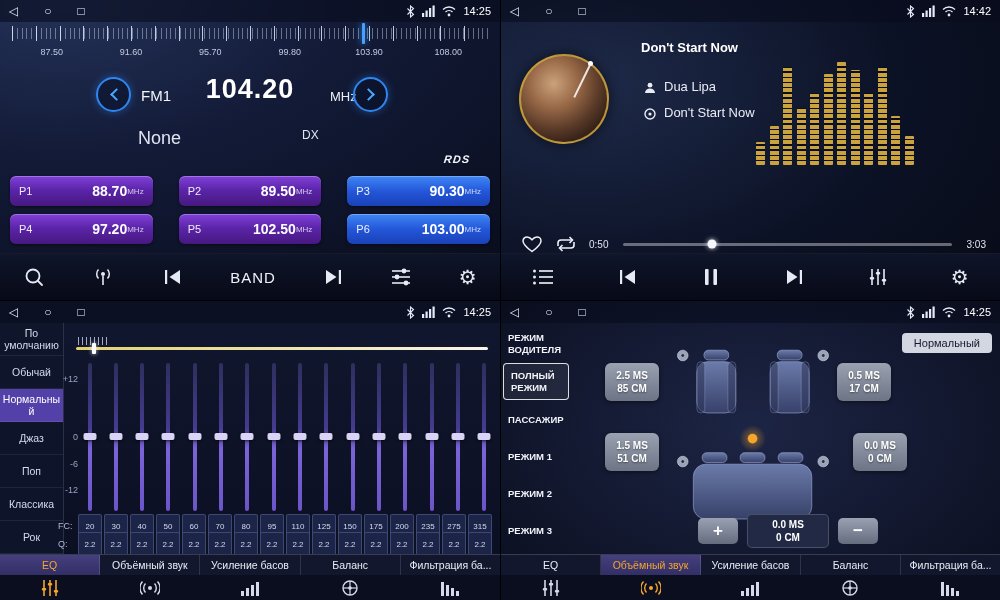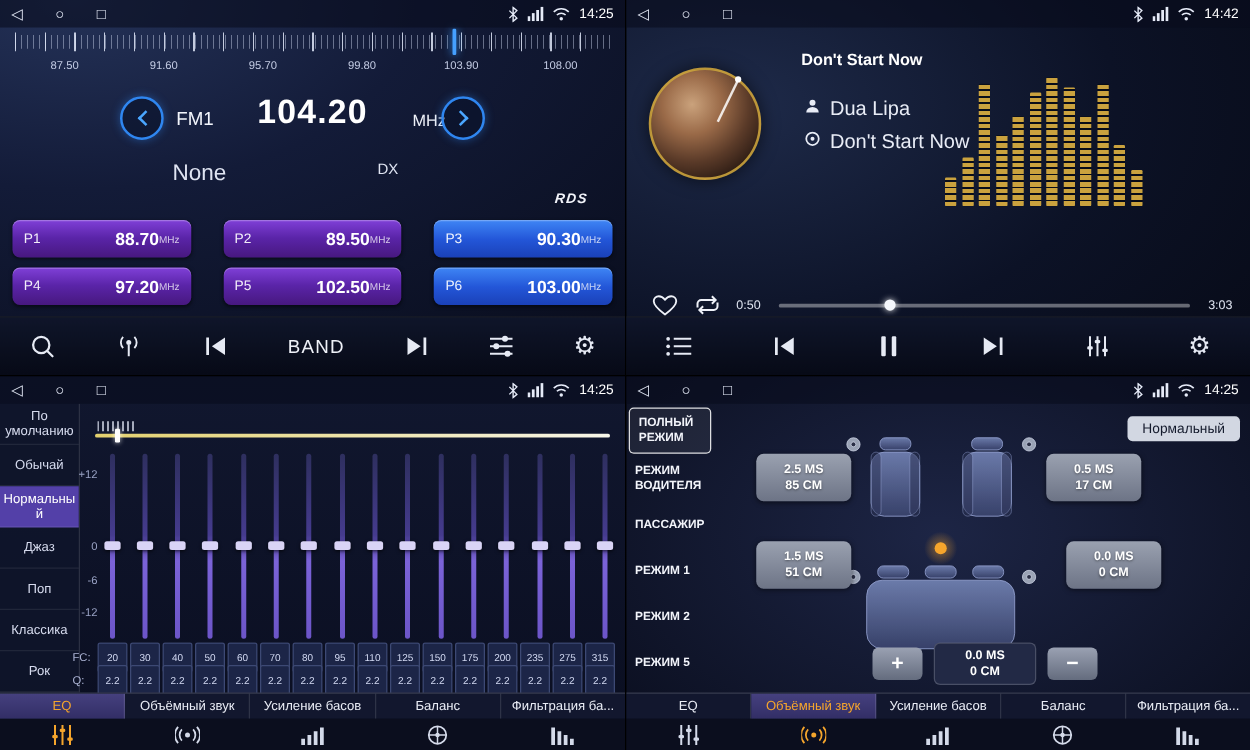--- a/index.html
+++ b/index.html
@@ -48,21 +48,21 @@
   .preset .punit{font-size:8px;color:rgba(255,255,255,.75)}
   .toolbar{position:absolute;left:0;right:0;bottom:0;height:47px;background:linear-gradient(180deg,rgba(15,21,42,.96),rgba(7,10,22,.98));border-top:1px solid rgba(255,255,255,.07);display:flex;align-items:center;justify-content:space-around;color:#e6eaf4}
   .tb-band{font-size:15px;letter-spacing:1px;color:#eef1f8}
   .gear{font-size:20px;color:#e6eaf4;line-height:1}
 
   
   .album{position:absolute;left:18px;top:54px;width:90px;height:90px;border-radius:50%;border:2px solid rgba(201,162,60,.9);background:radial-gradient(circle at 38% 32%,#caa27c 0%,#9a6a48 30%,#5a3a28 58%,#241610 85%);box-shadow:0 0 14px rgba(0,0,0,.6)}
   .album::after{content:"";position:absolute;width:5px;height:5px;border-radius:50%;background:#fff;top:5px;right:14px}
   .album::before{content:"";position:absolute;top:9px;right:16px;width:2px;height:36px;background:rgba(255,255,255,.85);transform:rotate(26deg);transform-origin:top center}
   .p-title{position:absolute;left:140px;top:40px;font-size:13px;font-weight:bold;color:#fff}
-  .p-artist,.p-album{position:absolute;left:143px;display:flex;align-items:flex-start;gap:8px;font-size:16px;color:#e8ecf6}
+  .p-artist,.p-album{position:absolute;left:143px;display:flex;align-items:flex-end;gap:8px;font-size:13px;color:#e8ecf6}
   .p-artist{top:79px}.p-album{top:105px}
   .spectrum{position:absolute;left:255px;top:62px;width:164px;height:103px;display:flex;align-items:flex-end;gap:4.5px}
   .sp-bar{width:9px;border-radius:1px;background:repeating-linear-gradient(to top,#caa23e 0 3.8px,rgba(5,8,16,.68) 3.8px 5.2px)}
   .p-controls{position:absolute;left:20px;right:14px;top:230px;height:28px;display:flex;align-items:center;gap:11px;color:#eef1f8}
   .time-sm{font-size:10px;color:#dfe4f0}
   .p-track{flex:1;position:relative;height:3px;background:rgba(255,255,255,.38);border-radius:2px;margin:0 4px}
   .p-knob{position:absolute;top:50%;width:9px;height:9px;border-radius:50%;background:#f5f7fc;transform:translate(-50%,-50%);box-shadow:0 0 5px rgba(255,255,255,.9)}
 
   
   .eq-side{position:absolute;left:0;top:22px;bottom:46px;width:64px;background:rgba(15,21,42,.8);border-right:1px solid rgba(255,255,255,.12);display:flex;flex-direction:column}
@@ -87,21 +87,21 @@
   .iconrow{position:absolute;left:0;right:0;bottom:0;height:25px;display:flex;background:#0b0e1e}
   .iconrow .ic{flex:1;display:flex;align-items:center;justify-content:center;color:#d4daea}
   .iconrow .ic.active{color:#f5a52c}
 
   
   .sur-menu{position:absolute;left:0;top:24px;width:70px;display:flex;flex-direction:column}
   .sur-itm{min-height:37px;display:flex;align-items:center;padding:2px 3px 2px 7px;font-size:9.5px;font-weight:bold;color:#f2f4fa;line-height:1.25}
   .sur-itm.active{border:1px solid rgba(255,255,255,.85);border-radius:4px;background:rgba(255,255,255,.07);margin:1px 2px}
   .normal-btn{position:absolute;right:8px;top:32px;padding:4px 12px;background:#d2d7e2;color:#141a2c;font-size:11px;border-radius:4px}
   .car{position:absolute;left:172px;top:28px}
-  .delaybox{position:absolute;width:76px;height:38px;border-radius:6px;background:linear-gradient(180deg,#9aa1b0,#6d7486);display:flex;flex-direction:column;align-items:center;justify-content:center;font-size:10px;font-weight:bold;color:#fff;line-height:1.35;text-shadow:0 1px 2px rgba(0,0,0,.45);box-shadow:0 1px 4px rgba(0,0,0,.5)}
+  .delaybox{position:absolute;width:54px;height:38px;border-radius:6px;background:linear-gradient(180deg,#9aa1b0,#6d7486);display:flex;flex-direction:column;align-items:center;justify-content:center;font-size:10px;font-weight:bold;color:#fff;line-height:1.35;text-shadow:0 1px 2px rgba(0,0,0,.45);box-shadow:0 1px 4px rgba(0,0,0,.5)}
   .d-fl{left:104px;top:62px}.d-fr{left:336px;top:62px}.d-rl{left:104px;top:132px}.d-rr{left:352px;top:132px}
   .adjust{position:absolute;left:287px;transform:translateX(-50%);top:213px;display:flex;align-items:center;gap:9px}
   .adj-btn{width:40px;height:26px;border-radius:5px;background:linear-gradient(180deg,#9aa1b2,#646c7e);display:flex;align-items:center;justify-content:center;font-size:17px;font-weight:bold;color:#fff}
   .adj-val{width:82px;height:34px;background:#222945;border:1px solid rgba(255,255,255,.18);border-radius:5px;display:flex;flex-direction:column;align-items:center;justify-content:center;font-size:10px;font-weight:bold;line-height:1.35;color:#fff}
 </style>
 </head>
 <body>
 
 <div class="grid">
 
@@ -601,26 +601,26 @@
               <path d="M1 3.5 a8.5 8.5 0 0 1 12 0" fill="none" stroke="currentColor" stroke-width="1.3"></path>
               <path d="M3.5 6 a5 5 0 0 1 7 0" fill="none" stroke="currentColor" stroke-width="1.3"></path>
               <circle cx="7" cy="9" r="1.4" fill="currentColor"></circle>
             </svg>
           </span>
         <span class="sb-time">14:25</span>
       </span>
     </div>
 
     <div class="sur-menu">
+      <div class="sur-itm">РЕЖИМ ВОДИТЕЛЯ</div>
       <div class="sur-itm active">ПОЛНЫЙ РЕЖИМ</div>
-      <div class="sur-itm">РЕЖИМ ВОДИТЕЛЯ</div>
       <div class="sur-itm">ПАССАЖИР</div>
       <div class="sur-itm">РЕЖИМ 1</div>
       <div class="sur-itm">РЕЖИМ 2</div>
-      <div class="sur-itm">РЕЖИМ 5</div>
+      <div class="sur-itm">РЕЖИМ 3</div>
     </div>
 
     <div class="normal-btn">Нормальный</div>
 
     <svg class="car" viewBox="0 0 175 232" width="160" height="205">
       <defs>
         <linearGradient id="seatG" x1="0" y1="0" x2="0" y2="1">
           <stop offset="0" stop-color="#7080b0"></stop>
           <stop offset="1" stop-color="#39436c"></stop>
         </linearGradient>

